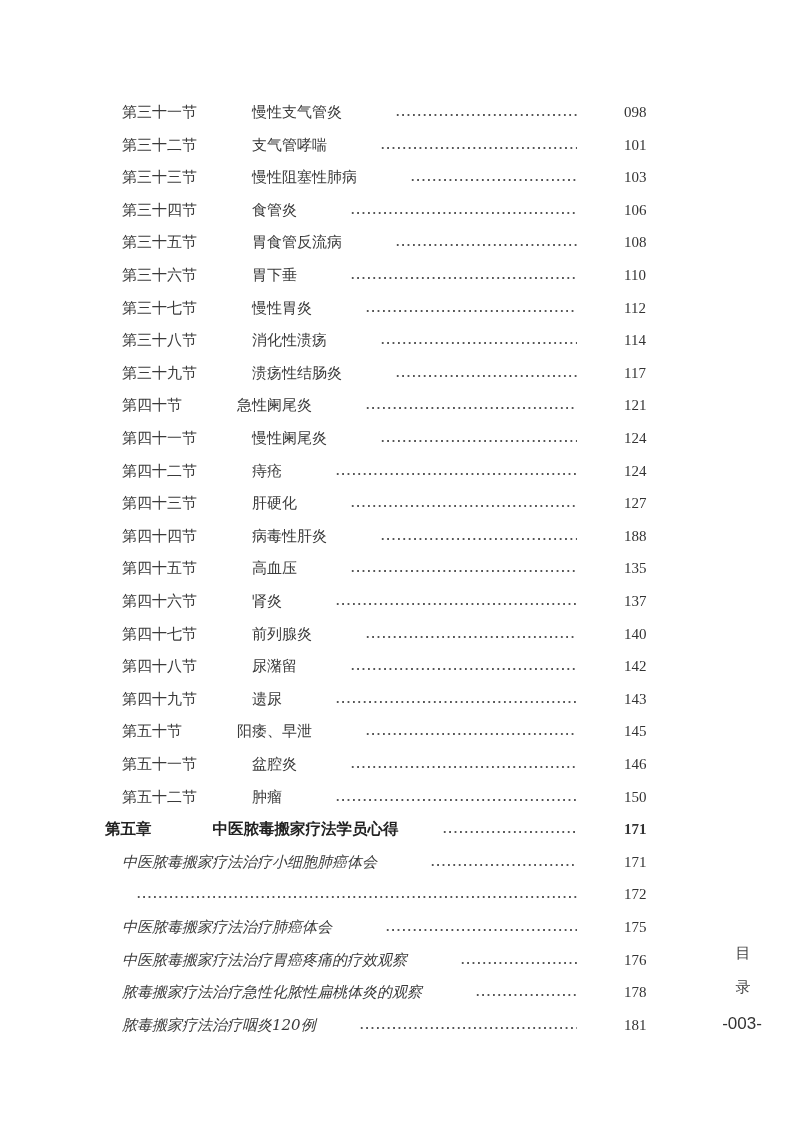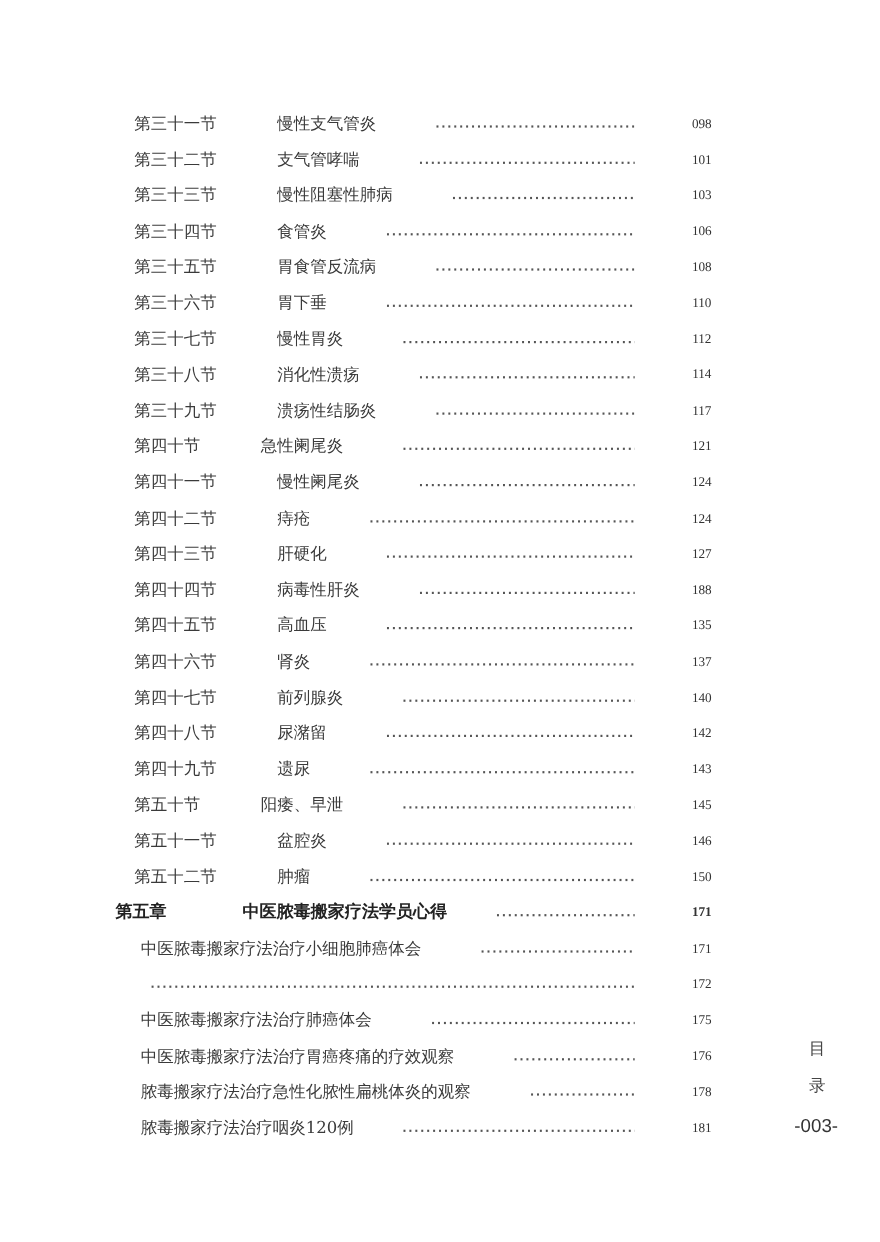--- a/index.html
+++ b/index.html
@@ -6,27 +6,27 @@
   body { width: 800px; height: 1129px; position: relative; overflow: hidden;
          font-family: "DejaVu Serif", "Liberation Serif", serif; color: #3a3a3a; }
   .toc { position: absolute; left: 0; top: 96px; width: 800px; }
   .row { position: absolute; height: 32px; display: flex; align-items: center;
          font-size: 15px; line-height: 32px; white-space: nowrap; gap: 39px; }
   .row.section { left: 122px; width: 530px; }
   .row.sub { left: 122px; width: 530px; }
   .row.chapter { left: 105px; width: 547px; font-weight: bold; color: #222; font-size: 15.5px; }
   .sec-no { display: inline-block; }
   .title { display: inline-block; margin-left: 16px; }
-  .row.sub .title { margin-left: 6px; }
-  .row.chapter .title { margin-left: 30px; }
+  .row.sub .title { margin-left: 0; font-style: italic; }
+  .row.chapter .title { margin-left: 22px; }
   .leader { flex: 1; margin: 0 8px 0 14px; height: 2px; align-self: center; margin-top: 6px;
             background-image: radial-gradient(circle, #555 0.9px, transparent 1.1px);
             background-size: 5.4px 2px; background-repeat: repeat-x; }
   .row.chapter .leader, .row.tight .leader { margin-left: 4px; }
-  .page { font-family: "Liberation Serif", "DejaVu Serif", serif; font-size: 12px; width: 28px; text-align: center; color: #333; }
+  .page { font-family: "Liberation Serif", "DejaVu Serif", serif; font-size: 15px; width: 28px; text-align: left; color: #333; }
   .side { position: absolute; left: 718px; width: 50px; text-align: center; color: #444; }
   .side-1 { top: 944px; font-size: 15px; }
   .side-2 { top: 978px; font-size: 15px; }
   .folio { position: absolute; left: 712px; top: 1014px; width: 60px; text-align: center;
            font-family: "Liberation Sans", "DejaVu Sans", sans-serif; font-size: 17px; color: #333; }
 </style>
 </head>
 <body>
 
 <div class="toc">

